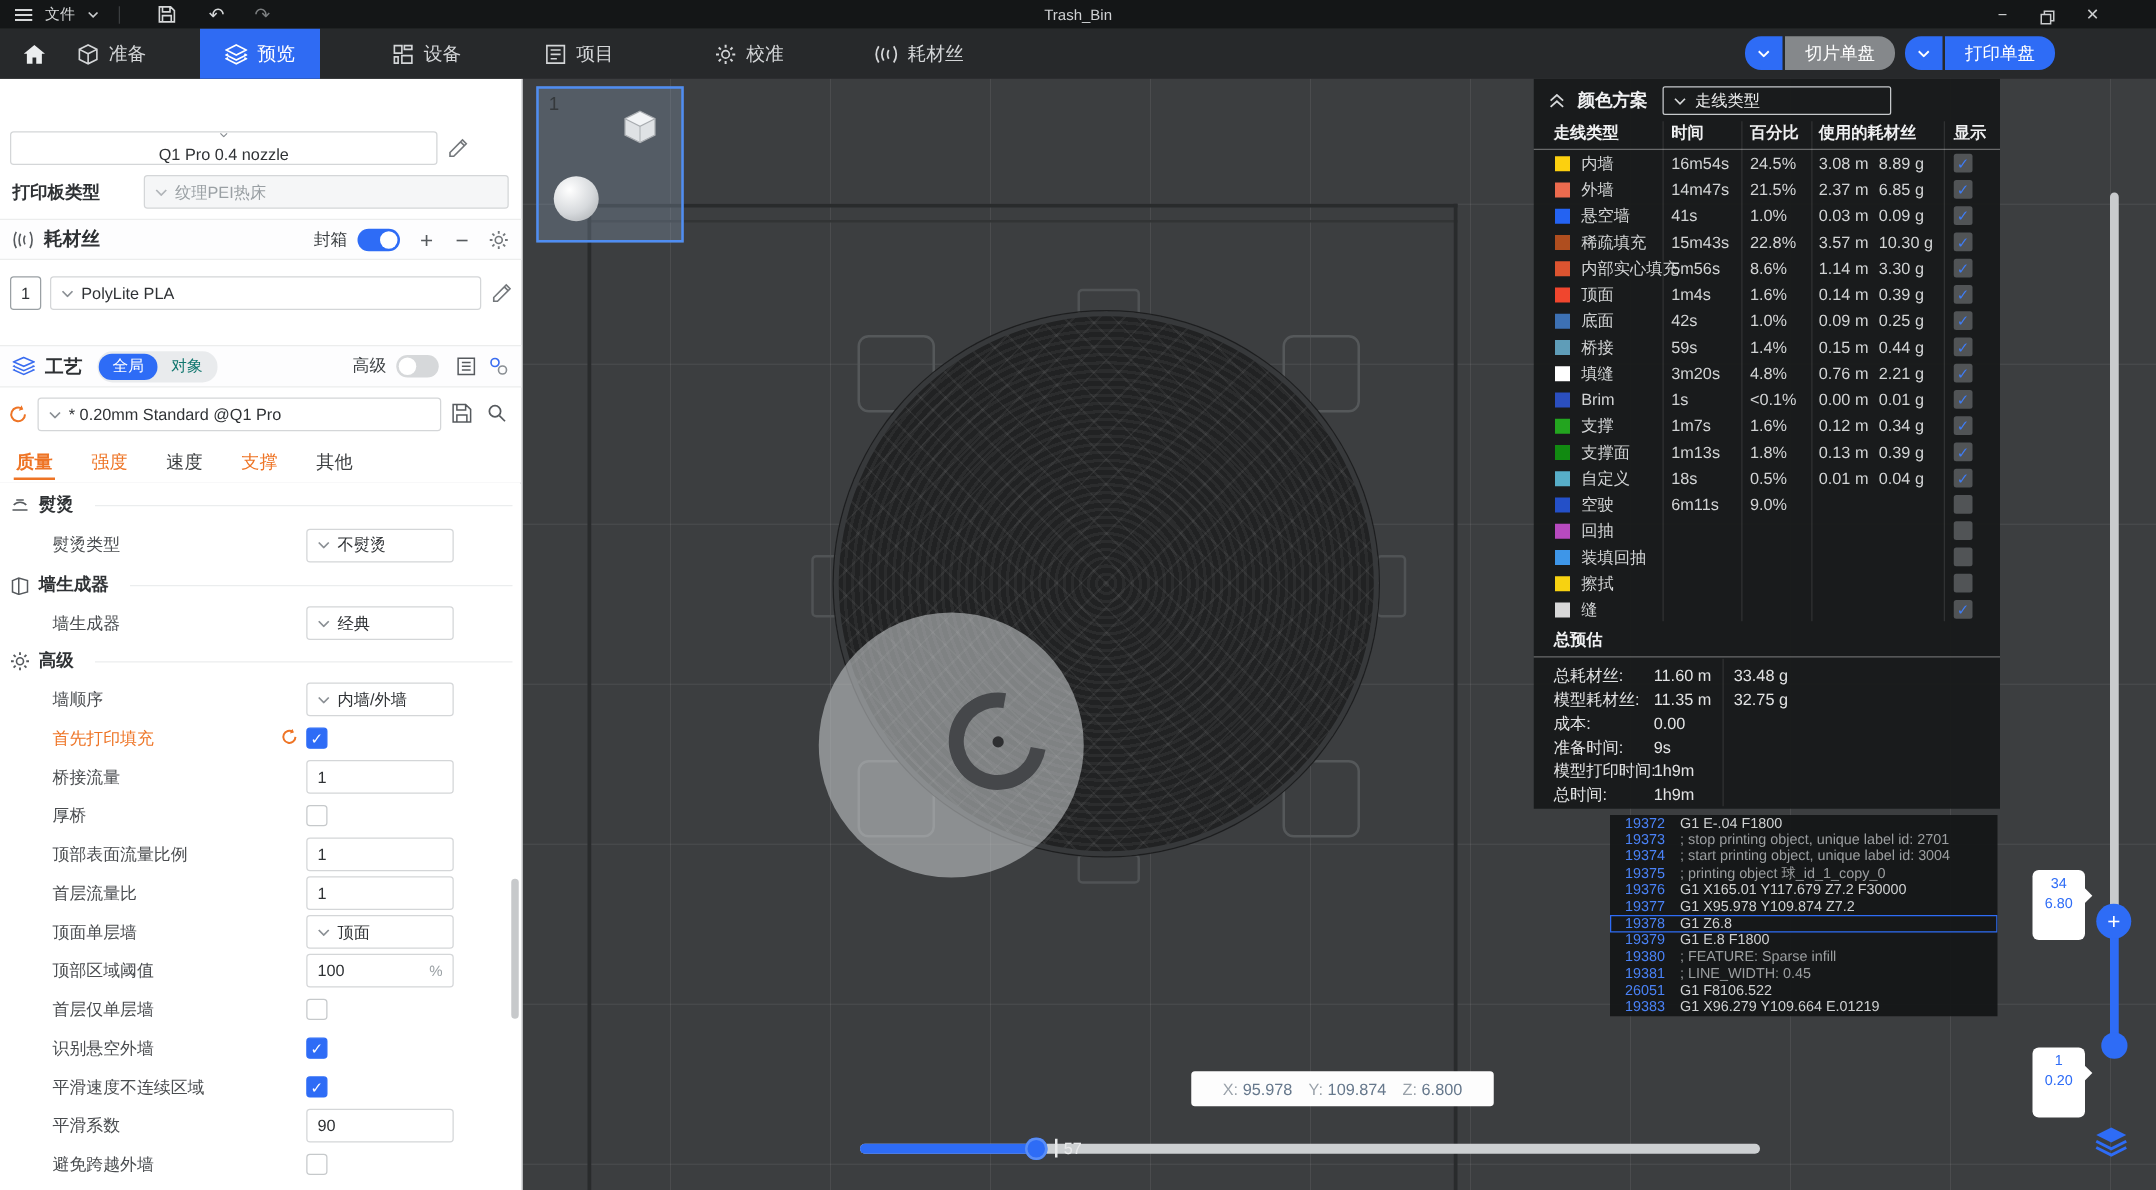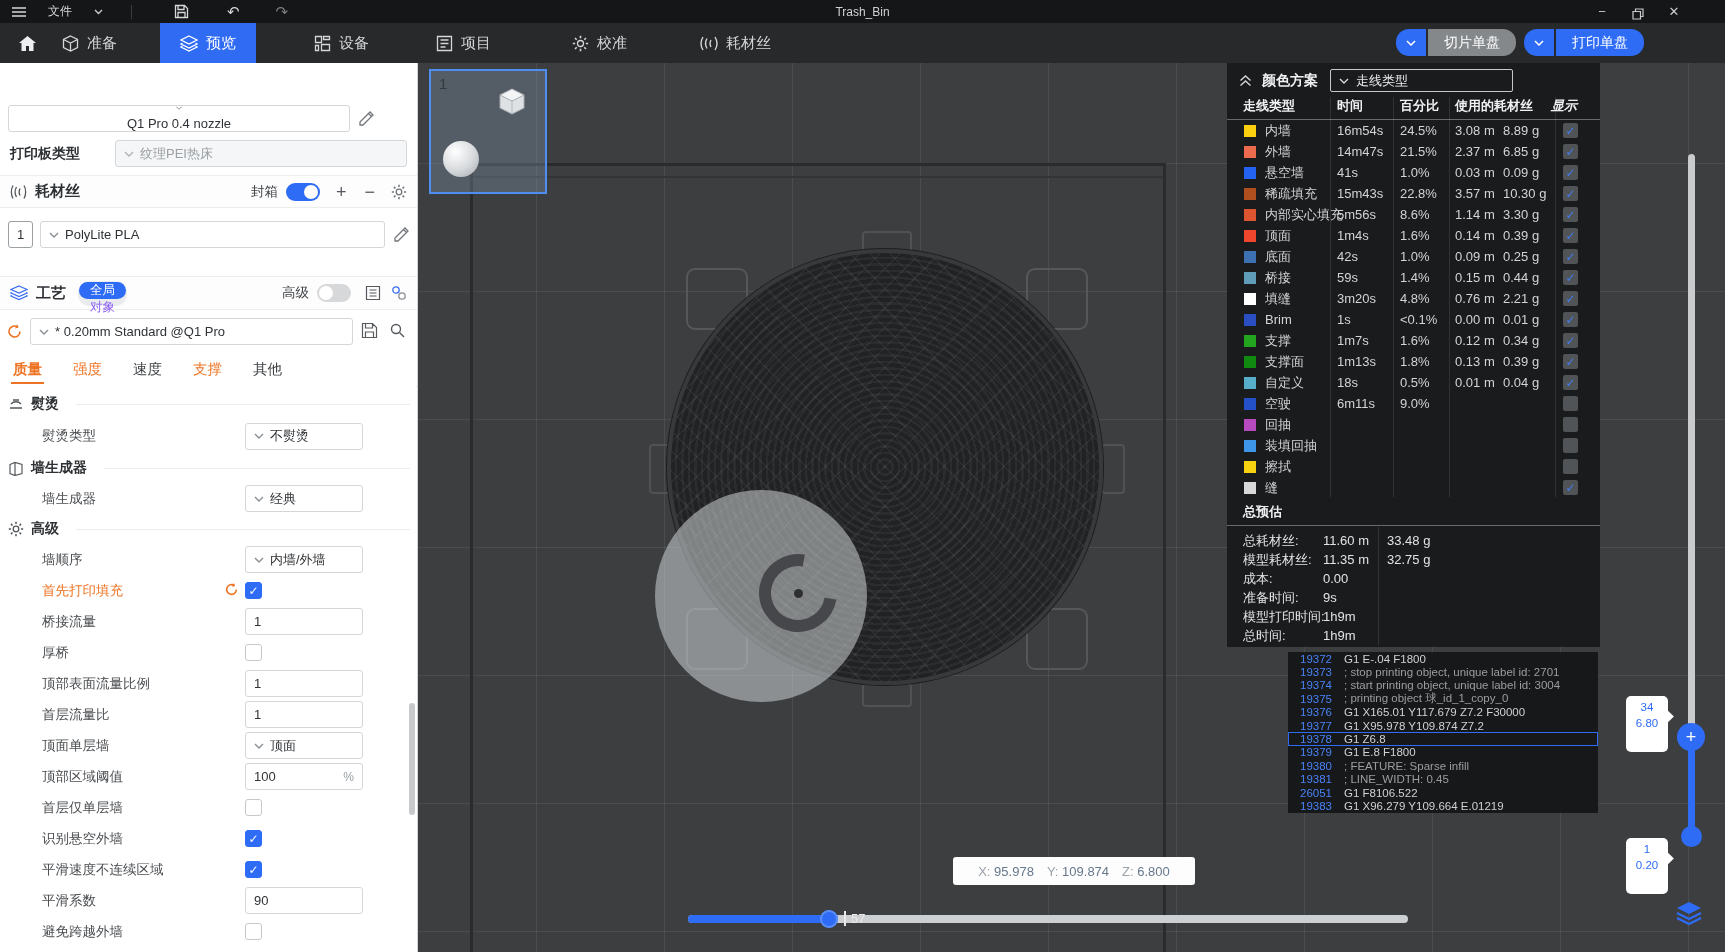--- a/index.html
+++ b/index.html
@@ -2,21 +2,21 @@
 <html><head>
 <meta charset="utf-8">
 <style>
   html,body{margin:0;padding:0;}
   body{width:1725px;height:952px;position:relative;overflow:hidden;background:#3d4041;
        font-family:"Liberation Sans","DejaVu Sans",sans-serif;-webkit-font-smoothing:antialiased;}
   svg{display:block;}
   
   .menubar{position:absolute;top:0;left:0;right:0;height:23px;background:#141617;color:#d6d8d9;
            font-size:12px;display:flex;align-items:center;z-index:30;}
-  .mleft{display:flex;align-items:center;gap:22px;padding-left:12px;}
+  .mleft{display:flex;align-items:center;gap:10px;padding-left:12px;}
   .mdiv{width:1px;height:14px;background:#3a3d3f;margin:0 6px;}
   .mtitle{position:absolute;left:0;right:0;text-align:center;color:#cfd1d3;pointer-events:none;}
   .wctrls{position:absolute;right:40px;top:0;height:23px;display:flex;align-items:center;gap:14px;color:#c9cbcd;}
   .wbtn{width:22px;text-align:center;font-size:13px;line-height:23px;}
   
   .navbar{position:absolute;top:23px;left:0;right:0;height:40px;background:#27292b;z-index:30;color:#d4d6d8;}
   .homebtn{position:absolute;left:10px;top:8px;width:34px;height:24px;display:flex;align-items:center;justify-content:center;color:#eceeef;}
   .ntab{position:absolute;top:0;height:40px;display:flex;align-items:center;gap:8px;font-size:15px;}
   .ntab.active{background:#2f6bf3;color:#fff;padding:0 20px;}
   .splitbtn{position:absolute;top:6px;height:27px;display:flex;}
@@ -72,21 +72,21 @@
   .sel,.inp{height:27px;border:1px solid #d4d6d8;border-radius:3px;background:#fff;display:flex;align-items:center;
             padding:0 8px;gap:6px;font-size:13px;color:#2f3235;box-sizing:border-box;}
   .sel.dis{background:#f5f6f7;color:#9aa0a4;}
   .inp .suffix{margin-left:auto;color:#9aa0a4;font-size:12px;}
   .iconbtn{display:flex;align-items:center;justify-content:center;}
   .toggle{width:34px;height:18px;border-radius:9px;position:relative;}
   .toggle.on{background:#2e6cf6;} .toggle.off{background:#d6d8da;}
   .knob{position:absolute;top:2px;width:14px;height:14px;border-radius:50%;background:#fff;}
   .toggle.on .knob{right:2px;} .toggle.off .knob{left:2px;}
   .pill{height:23px;border-radius:12px;background:#e9ebed;display:flex;align-items:center;padding:1px;font-size:12.5px;}
-  .pillseg{padding:0 11px;height:21px;display:flex;align-items:center;border-radius:11px;color:#8b5cf6;}
+  .pillseg{padding:0 11px;height:21px;display:flex;align-items:center;border-radius:11px;color:#0f766e;}
   .pillseg.sel-on{background:#2e6cf6;color:#fff;}
   .ptabs{position:absolute;left:0;right:0;top:293px;height:30px;border-bottom:1px solid #e3e4e6;}
   .ptab{position:absolute;top:4px;font-size:14.5px;color:#3c3f41;}
   .ptab.modified{color:#ee7425;}
   .ptab.active{color:#ee7425;font-weight:bold;}
   .ptab.active::after{content:"";position:absolute;left:-2px;right:-2px;bottom:-5px;height:2.5px;background:#ee7425;}
   .params{position:absolute;left:0;right:1px;top:323px;bottom:0;overflow:hidden;background:#fff;}
   .group-h{height:30px;display:flex;align-items:center;padding-left:8px;gap:7px;font-size:14px;font-weight:bold;color:#2f3235;}
   .group-h .rule{flex:1;height:1px;background:#ebedee;margin:0 6px 0 10px;}
   .p-row{height:31px;display:flex;align-items:center;padding-left:42px;position:relative;}
@@ -346,21 +346,21 @@
       </svg>
   </span>
 
   <div class="hrow" style="top:213px;height:34px;">
     <span class="iconbtn">
       <svg width="18" height="16" viewBox="0 0 18 16">
           <path d="M9 1l8 3.5-8 3.5-8-3.5z M2 7.5L1 8l8 3.5L17 8l-1-.5 M2 10.5L1 11l8 3.5L17 11l-1-.5" fill="none" stroke="#3a6df0" stroke-width="1.3"></path>
         </svg>
     </span>
     <span class="ttl">工艺</span>
-    <span class="pill" style="margin-left:12px;flex-direction:column;">
+    <span class="pill" style="margin-left:12px;">
       <span class="pillseg sel-on">全局</span>
       <span class="pillseg">对象</span>
     </span>
     <span style="margin-left:auto;font-size:13.5px;color:#3c4043;">高级</span>
     <span class="toggle off" style="margin-left:8px;">
         <span class="knob"></span>
       </span>
     <span class="iconbtn" style="margin-left:14px;">
       <svg width="16" height="16" viewBox="0 0 16 16">
           <path d="M1.5 1.5h13v13h-13z M4.5 5h7M4.5 8h7M4.5 11h7" fill="none" stroke="#565a5e" stroke-width="1.2"></path>
@@ -581,21 +581,21 @@
           <path d="M1 1l4 4 4-4" fill="none" stroke="#d6d8d9" stroke-width="1.4"></path>
         </svg>
       <span>走线类型</span>
     </span>
   </div>
   <div class="lg-cols">
     <span style="left:16px;">走线类型</span>
     <span style="left:110px;">时间</span>
     <span style="left:173px;">百分比</span>
     <span style="left:228px;">使用的耗材丝</span>
-    <span style="left:324px;font-style:italic;">显示</span>
+    <span style="left:336px;">显示</span>
   </div>
   <div class="lg-hline" style="top:56px;"></div>
   <div class="vline" style="left:103px;top:34px;height:400px;"></div>
   <div class="vline" style="left:166px;top:34px;height:400px;"></div>
   <div class="vline" style="left:222px;top:34px;height:400px;"></div>
   <div class="vline" style="left:328px;top:34px;height:400px;"></div>
   <div class="lrows" id="legend-rows">
       <div class="lrow">
     <span class="swatch" style="background: rgb(252, 208, 15);"></span>
     <span class="lcell lbl">内墙</span>

